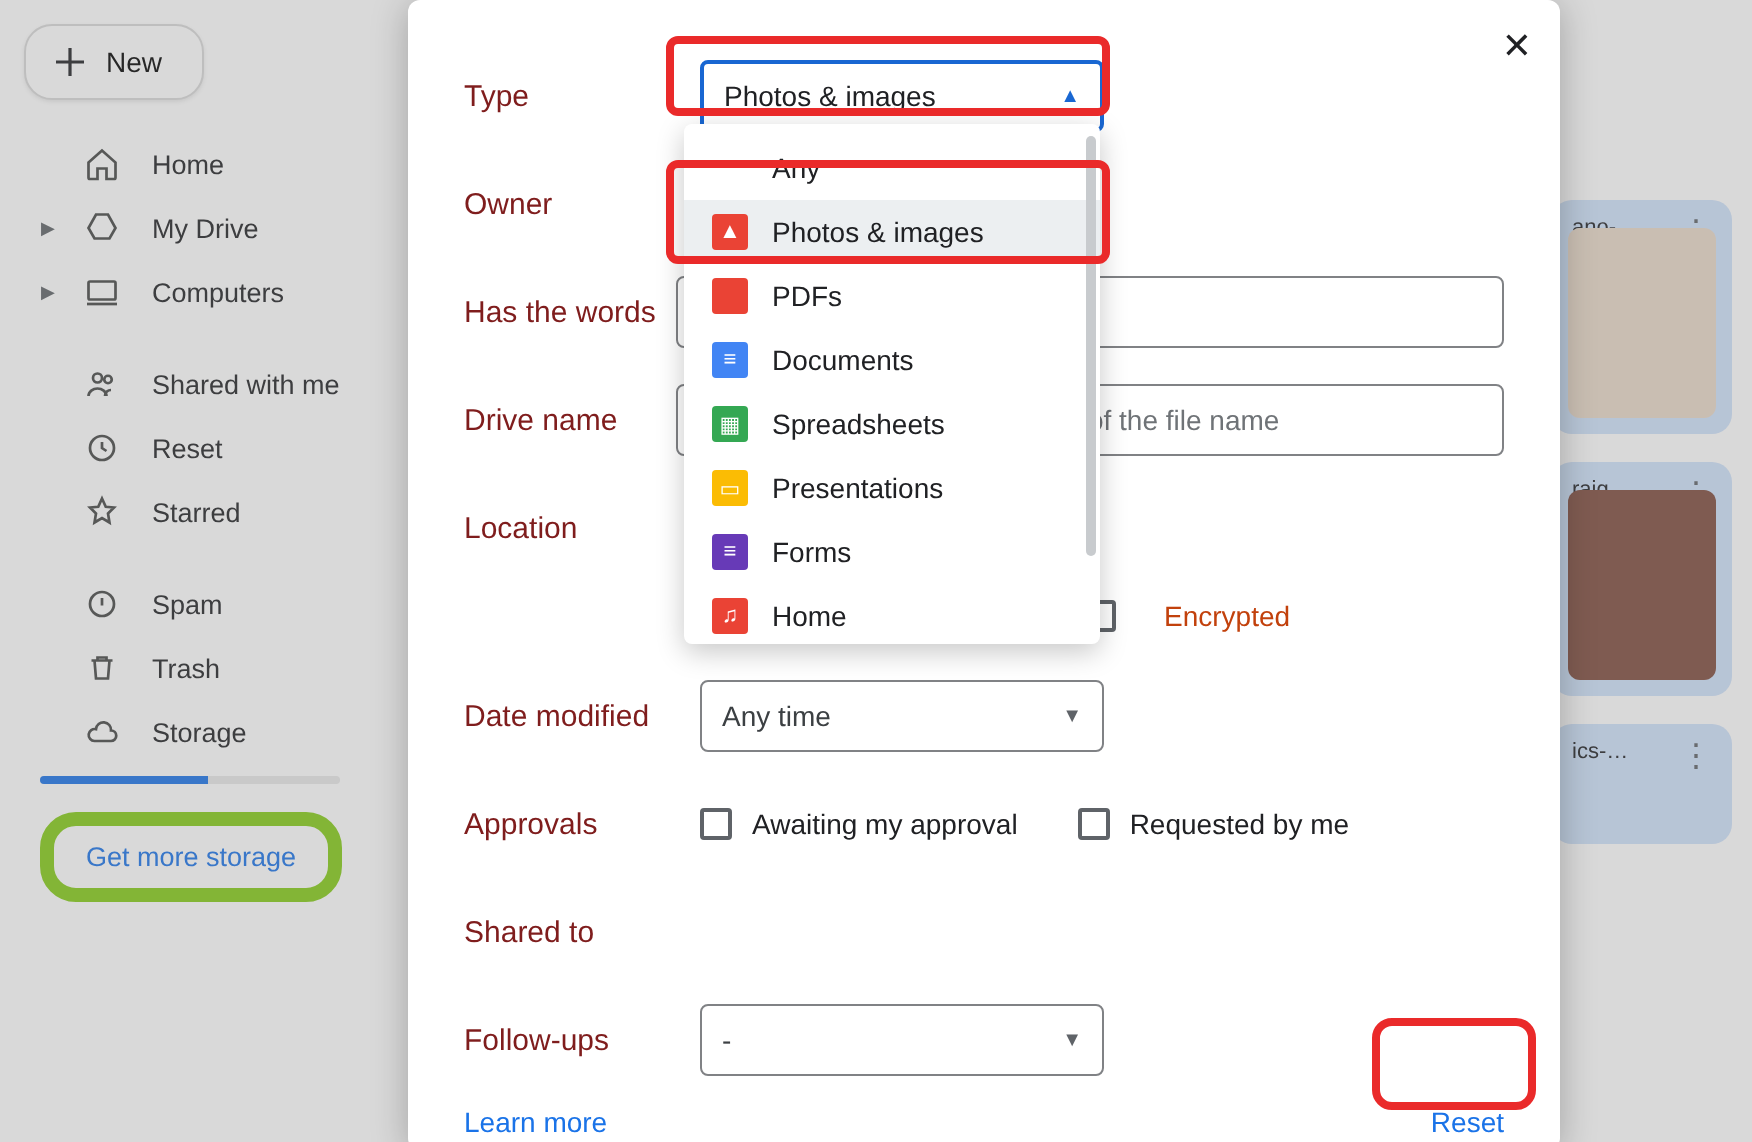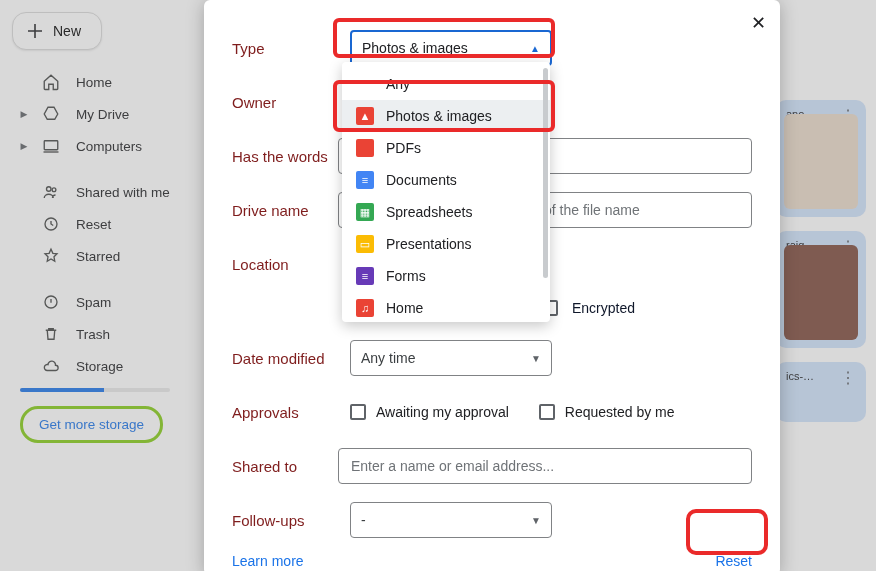--- a/index.html
+++ b/index.html
@@ -9,40 +9,40 @@
   .new-btn { display: inline-flex; align-items: center; gap: 10px; padding: 10px 20px 10px 14px; border: 1px solid #d9d9d9; border-radius: 14px; background: #fff; font-size: 14px; font-weight: 500; box-shadow: 0 1px 2px rgba(0,0,0,0.1); }
   .nav { margin-top: 16px; }
   .nav-item { display: flex; align-items: center; gap: 14px; padding: 7px 0 7px 8px; font-size: 13.5px; color: #202124; }
   .nav-item .caret { width: 8px; color: #5f6368; font-size: 9px; text-align: center; }
   .nav-item .no-caret { width: 8px; }
   .nav-item .ico { width: 20px; text-align: center; color: #454746; }
   .nav-group-gap { height: 14px; }
   .storage-bar { width: 150px; height: 4px; background: #e8e8e8; border-radius: 2px; margin-left: 8px; margin-top: 6px; overflow: hidden; }
   .storage-bar .fill { height: 100%; background: #1a73e8; }
   .storage-text { margin-left: 8px; margin-top: 14px; font-size: 13px; color: #3c4043; }
-  .get-storage { margin-left: 8px; margin-top: 14px; border: 3px solid #84cc16; background: #fff; color: #1a73e8; font-size: 13.5px; font-weight: 500; padding: 8px 16px; border-radius: 18px; }
+  .get-storage { margin-left: 8px; margin-top: 14px; border: 7px solid #84cc16; background: #fff; color: #1a73e8; font-size: 13.5px; font-weight: 500; padding: 8px 16px; border-radius: 18px; }
 
   .cards-bg { position: absolute; right: 0; top: 100px; width: 100px; z-index: 1; }
   .card-bg { width: 90px; height: 117px; background: #cfe2fb; border-radius: 10px; margin-bottom: 14px; position: relative; }
   .card-bg .title { font-size: 11px; color: #202124; position: absolute; top: 8px; left: 10px; }
   .card-bg .thumb { position: absolute; bottom: 8px; left: 8px; right: 8px; height: 95px; background: #e9d9c8; border-radius: 6px; }
   .card-bg .dots { position: absolute; top: 6px; right: 10px; color: #5f6368; font-size: 16px; }
 
   .dialog { position: absolute; left: 204px; top: 0; width: 576px; height: 575px; background: #fff; border-radius: 6px; box-shadow: 0 2px 18px rgba(0,0,0,0.25); z-index: 10; padding: 30px 28px 20px 28px; }
   .close-x { position: absolute; top: 12px; right: 14px; font-size: 18px; color: #202124; cursor: pointer; }
   .row { display: flex; align-items: center; margin-bottom: 18px; min-height: 36px; }
   .row-label { width: 118px; font-size: 15px; color: #7f1d1d; font-weight: 500; }
   .field { flex: 1; }
   .type-select { width: 202px; height: 36px; border: 2px solid #1967d2; border-radius: 4px; display: flex; align-items: center; justify-content: space-between; padding: 0 10px; font-size: 14px; color: #202124; background: #fff; }
   .type-select .caret-up { color: #1967d2; font-size: 10px; }
   .generic-select { width: 202px; height: 36px; border: 1px solid #808285; border-radius: 4px; display: flex; align-items: center; justify-content: space-between; padding: 0 10px; font-size: 14px; color: #3c4043; background: #fff; }
   .generic-select .caret-down { color: #5f6368; font-size: 10px; }
   .text-input { width: 414px; height: 36px; border: 1px solid #808285; border-radius: 4px; padding: 0 12px; font-size: 14px; color: #3c4043; }
   .text-input::placeholder { color: #6f7377; }
-  .encrypted-check { display: flex; align-items: center; gap: 14px; font-size: 14px; color: #0f172a; margin-left: 192px; }
+  .encrypted-check { display: flex; align-items: center; gap: 24px; font-size: 14px; color: #c2410c; margin-left: 192px; }
   .chk { width: 16px; height: 16px; border: 2px solid #5f6368; border-radius: 2px; }
   .approvals-field { display: flex; align-items: center; gap: 30px; font-size: 14px; color: #202124; }
   .approvals-field .opt { display: flex; align-items: center; gap: 10px; }
 
   .bottom-bar { position: absolute; left: 28px; right: 28px; bottom: 6px; display: flex; align-items: center; justify-content: space-between; }
   .learn-more { color: #1a73e8; font-size: 14px; font-weight: 500; }
   .right-btns { display: flex; align-items: center; gap: 20px; }
   .reset-btn { color: #1a73e8; font-size: 14px; font-weight: 500; background: none; border: none; }
   .search-btn { background: #1967d2; color: #fff; font-size: 14px; font-weight: 500; border: none; border-radius: 18px; padding: 9px 22px; }
 
@@ -244,21 +244,20 @@
       </div>
       <div class="opt">
         <span class="chk"></span>
         <span>Requested by me</span>
       </div>
     </div>
   </div>
 
   <div class="row">
     <div class="row-label">Shared to</div>
-    <div class="field"><input class="text-input" placeholder="Enter a name or email address..." style=""></div>
   </div>
 
   <div class="row">
     <div class="row-label">Follow-ups</div>
     <div class="field">
       <div class="generic-select">
         <span>-</span>
         <span class="caret-down">▼</span>
       </div>
     </div>

